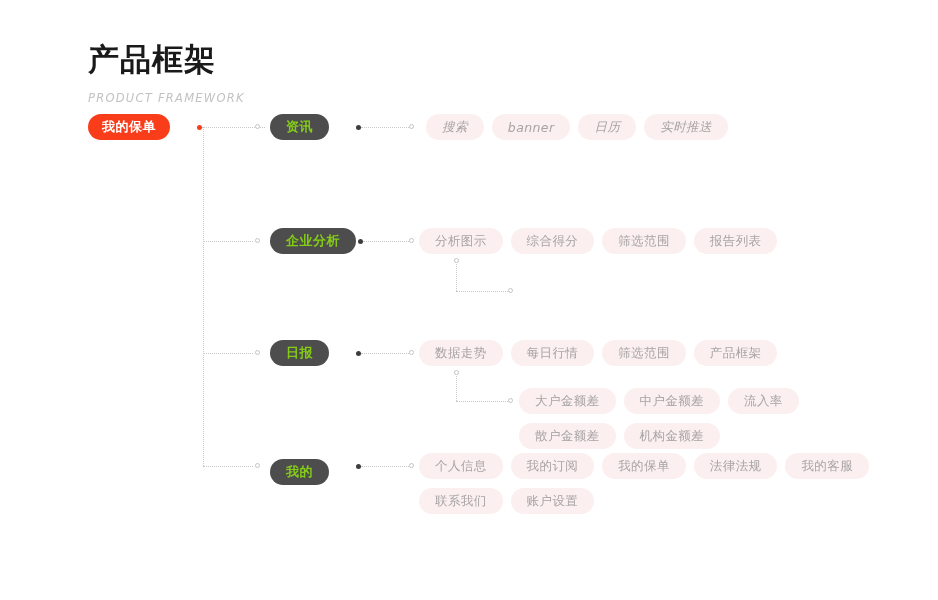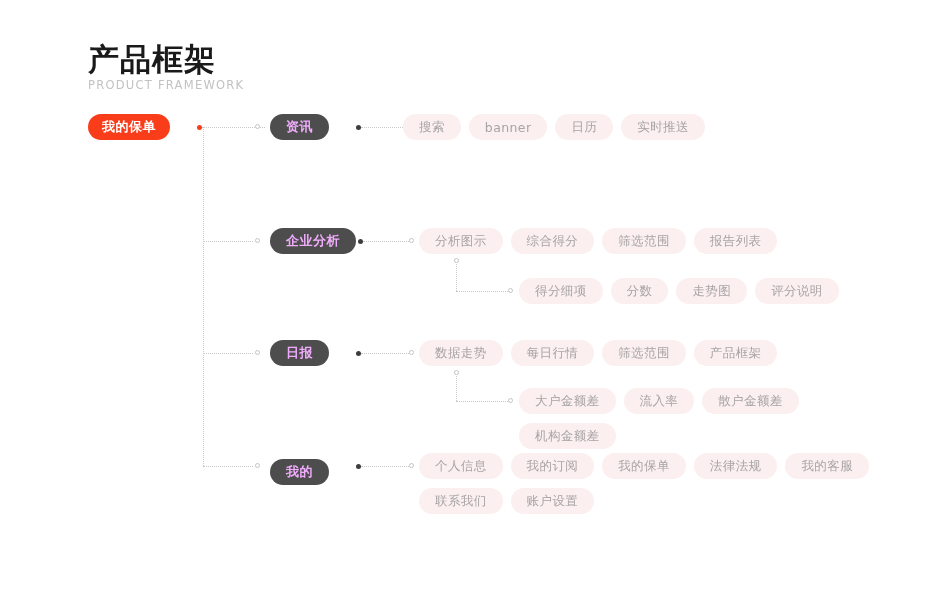--- a/index.html
+++ b/index.html
@@ -31,22 +31,23 @@
     color: #1a1a1a;
     letter-spacing: 1px;
     line-height: 30px;
     white-space: nowrap;
   }
   #page-subtitle {
     font-size: 11.5px;
     color: #c2c2c2;
     letter-spacing: 1.25px;
     line-height: 16px;
-    margin-top: 3px;
-    white-space: nowrap;
+    margin-top: 16px;
+    white-space: nowrap;
+    font-style: italic;
   }
 
   
   #root-node {
     position: absolute;
     left: 88px;
     top: 114px;
     height: 26px;
     padding: 0 14px;
     border-radius: 13px;
@@ -92,21 +93,21 @@
     box-sizing: border-box;
   }
 
   
   .cat-node {
     position: absolute;
     height: 26px;
     padding: 0 16px;
     border-radius: 13px;
     background: #4d4d4d;
-    color: #f0abfc;
+    color: #84cc16;
     font-size: 13px;
     font-weight: bold;
     display: flex;
     align-items: center;
     justify-content: center;
     letter-spacing: 0.5px;
     white-space: nowrap;
   }
 
   
@@ -170,50 +171,45 @@
       <div class="v-dotted" style="left:456px; top:264px; height:27px;"></div>
       <div class="h-dotted" style="left:456px; top:291px; width:52px;"></div>
       <div class="dot-hollow" style="left:508px; top:288px;"></div>
       <div class="dot-hollow" style="left:454px; top:370px;"></div>
       <div class="v-dotted" style="left:456px; top:376px; height:25px;"></div>
       <div class="h-dotted" style="left:456px; top:401px; width:52px;"></div>
       <div class="dot-hollow" style="left:508px; top:398px;"></div>
     </div>
 
   <div class="cat-node" style="left:270px; top:114px;">资讯</div>
-  <div class="leaf-row" style="left:403px; top:114px; width:470px;">
+  <div class="leaf-row" style="left:426px; top:114px; width:470px;font-style:italic;">
       <div class="leaf-pill">搜索</div>
       <div class="leaf-pill">banner</div>
       <div class="leaf-pill">日历</div>
       <div class="leaf-pill">实时推送</div>
     </div>
 
   <div class="cat-node" style="left:270px; top:228px;">企业分析</div>
   <div class="leaf-row" style="left:419px; top:228px; width:470px;">
       <div class="leaf-pill">分析图示</div>
       <div class="leaf-pill">综合得分</div>
       <div class="leaf-pill">筛选范围</div>
       <div class="leaf-pill">报告列表</div>
     </div>
-  <div class="leaf-row" style="left:519px; top:278px; width:380px;">
-      <div class="leaf-pill">得分细项</div>
-      <div class="leaf-pill">分数</div>
-      <div class="leaf-pill">走势图</div>
-      <div class="leaf-pill">评分说明</div>
-    </div>
 
   <div class="cat-node" style="left:270px; top:340px;">日报</div>
   <div class="leaf-row" style="left:419px; top:340px; width:470px;">
       <div class="leaf-pill">数据走势</div>
       <div class="leaf-pill">每日行情</div>
       <div class="leaf-pill">筛选范围</div>
       <div class="leaf-pill">产品框架</div>
     </div>
   <div class="leaf-row" style="left:519px; top:388px; width:360px;text-align:right;">
       <div class="leaf-pill">大户金额差</div>
+      <div class="leaf-pill">中户金额差</div>
       <div class="leaf-pill">流入率</div>
       <div class="leaf-pill">散户金额差</div>
       <div class="leaf-pill">机构金额差</div>
     </div>
 
   <div class="cat-node" style="left:270px; top:453px;margin-top:6px;">我的</div>
   <div class="leaf-row" style="left:419px; top:453px; width:465px;">
       <div class="leaf-pill">个人信息</div>
       <div class="leaf-pill">我的订阅</div>
       <div class="leaf-pill">我的保单</div>

